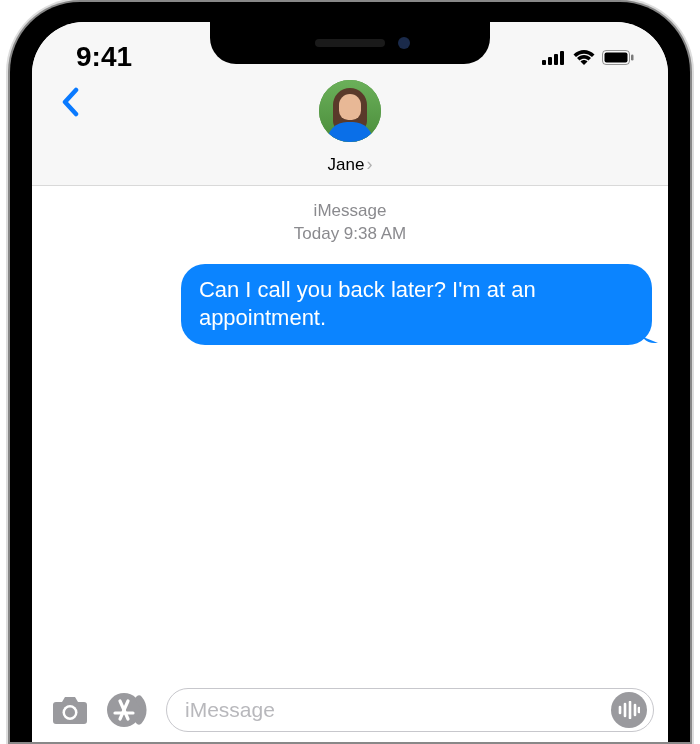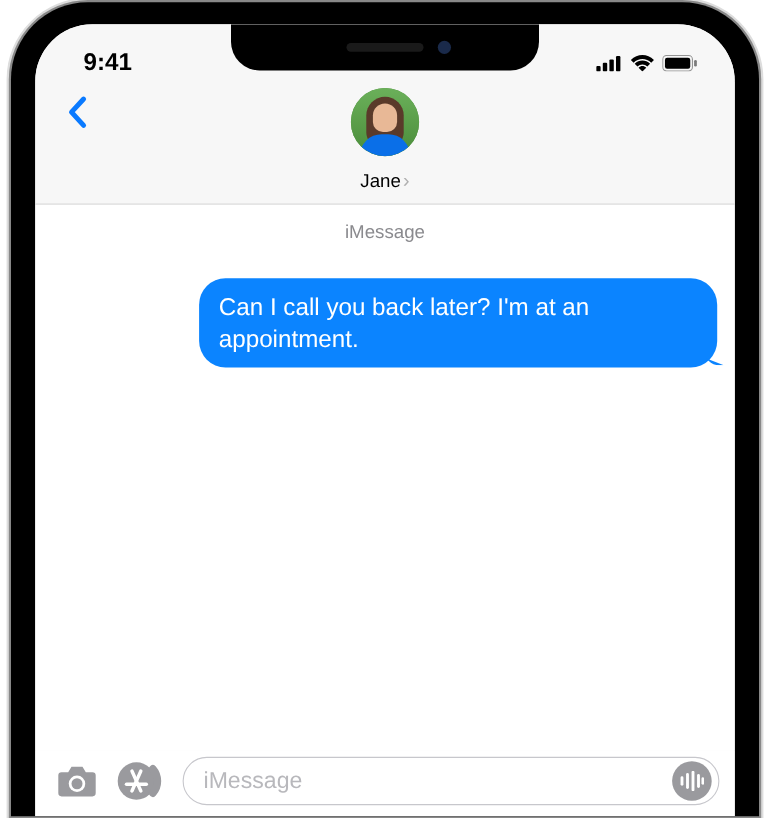--- a/index.html
+++ b/index.html
@@ -54,21 +54,21 @@
       width: 12px; height: 12px; background: #1a2a4a; border-radius: 50%;
       position: absolute; right: 80px;
     }
     .status-bar {
       height: 52px;
       display: flex;
       justify-content: space-between;
       align-items: center;
       padding: 18px 34px 0 44px;
       font-weight: 600;
-      font-size: 22px;
+      font-size: 28px;
       color: #000;
       background: #f7f7f7;
     }
     .status-right { display: flex; align-items: center; gap: 7px; }
     .signal-icon svg, .wifi-icon svg, .battery-icon svg { display: block; }
     .nav-header {
       background: #f7f7f7;
       display: flex;
       align-items: center;
       padding: 6px 16px 10px 16px;
@@ -134,21 +134,21 @@
     .meta-line {
       text-align: center;
       color: #8a8a8e;
       font-size: 17px;
       line-height: 1.35;
     }
     .meta-service { font-weight: 500; }
     .meta-time { font-weight: 400; }
     .bubble-row {
       display: flex;
-      margin-top: 30px;
+      margin-top: 18px;
     }
     .bubble-row.sent { justify-content: flex-end; }
     .bubble {
       max-width: 78%;
       background: #0b84ff;
       color: #fff;
       font-size: 22px;
       line-height: 1.3;
       padding: 12px 18px;
       border-radius: 24px;
@@ -266,20 +266,21 @@
         </div>
         <div class="contact-name-row">
           <span>Jane</span>
           <span class="chev">›</span>
         </div>
       </div>
     </div>
 
     <div class="conversation">
       <div class="meta-line meta-service">iMessage</div>
+      <div class="meta-line meta-time">Today 9:38 AM</div>
       <div class="bubble-row sent">
         <div class="bubble sent">Can I call you back later? I'm at an appointment.</div>
       </div>
     </div>
 
     <div class="compose-bar">
       <div class="compose-icon">
         <svg width="40" height="32" viewBox="0 0 40 32">
           <path d="M6 8 h6 l3 -5 h10 l3 5 h6 a3 3 0 0 1 3 3 v16 a3 3 0 0 1 -3 3 h-28 a3 3 0 0 1 -3 -3 v-16 a3 3 0 0 1 3 -3 z" fill="#9a9a9e"></path>
           <circle cx="20" cy="18.5" r="7.5" fill="#fff"></circle>

